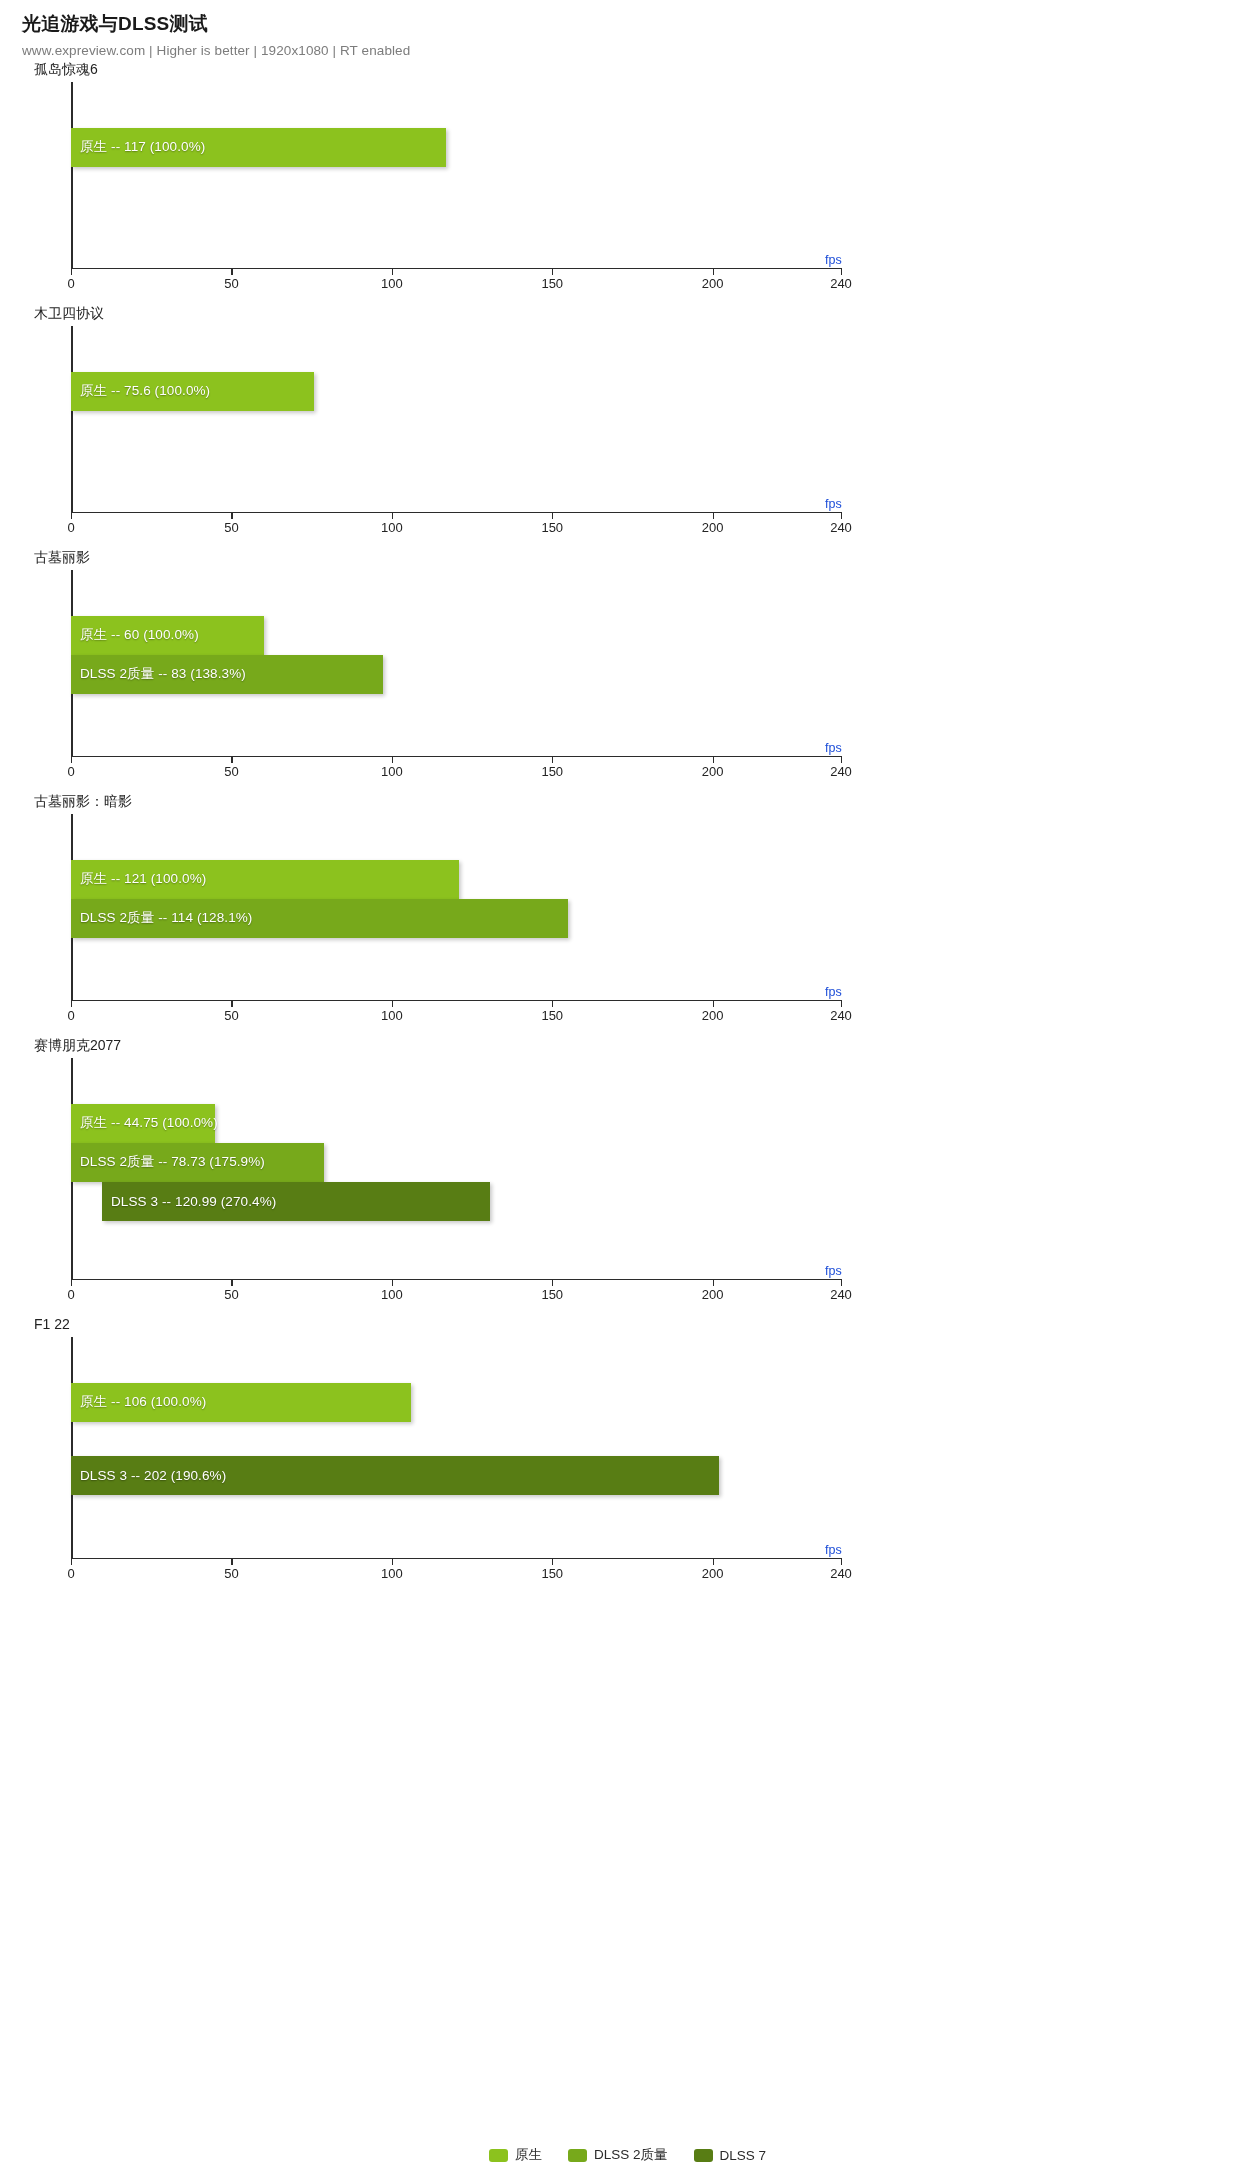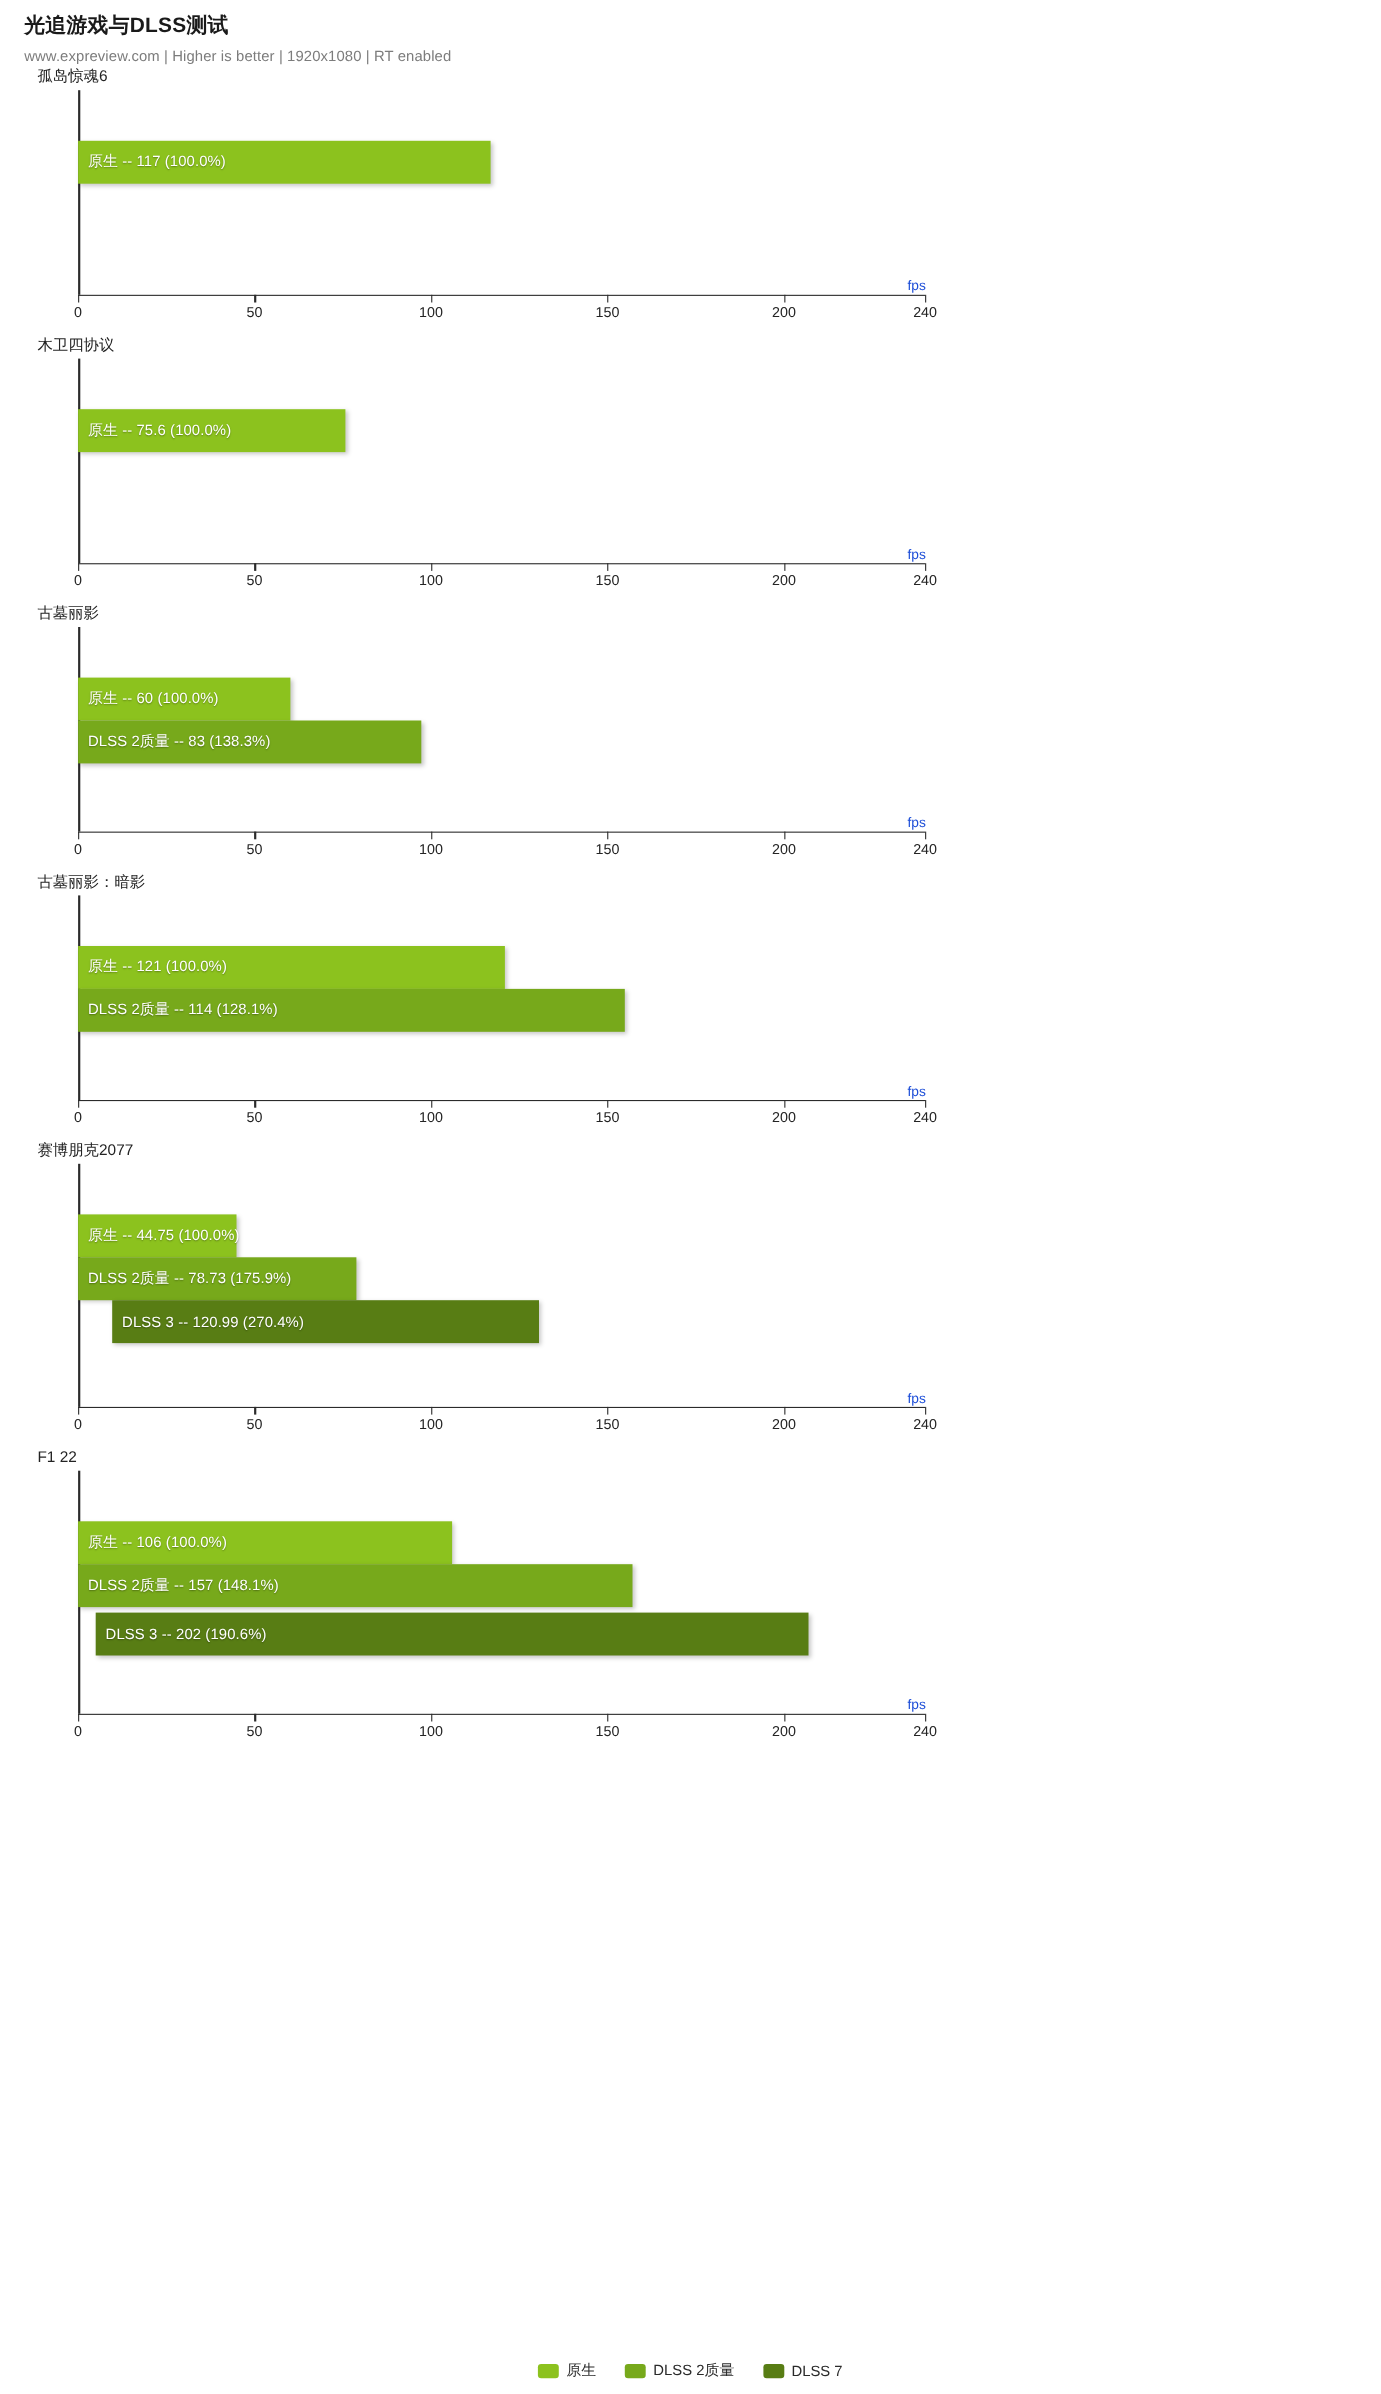--- a/index.html
+++ b/index.html
@@ -342,26 +342,21 @@
     <div class="panel">
       <div class="panel-title">F1 22</div>
       <div class="plot rows3">
         <div class="y-axis"></div>
         <div class="bars">
           <div class="bar-row" style="top: 46px;">
             <div class="bar" style="width: 340.083px; background: rgb(140, 194, 30);">
               <span class="bar-label">原生  --  106 (100.0%)</span>
             </div>
           </div>
-          <div class="bar-row" style="top: 85px;">
-            <div class="bar" style="width: 503.708px; background: rgb(119, 169, 27);">
-              <span class="bar-label">DLSS 2质量  --  157 (148.1%)</span>
-            </div>
-          </div>
-          <div class="bar-row" style="top: 129px; padding-left: 16px;">
+          <div class="bar-row" style="top: 119px;">
             <div class="bar" style="width: 648.083px; background: rgb(88, 125, 20);">
               <span class="bar-label">DLSS 3  --  202 (190.6%)</span>
             </div>
           </div>
         </div>
       </div>
       <div class="x-axis-wrap">
         <div class="x-line"></div>
         <div class="tick" style="left: 71px;"></div>
         <div class="tick-label" style="left: 71px;">0</div>

